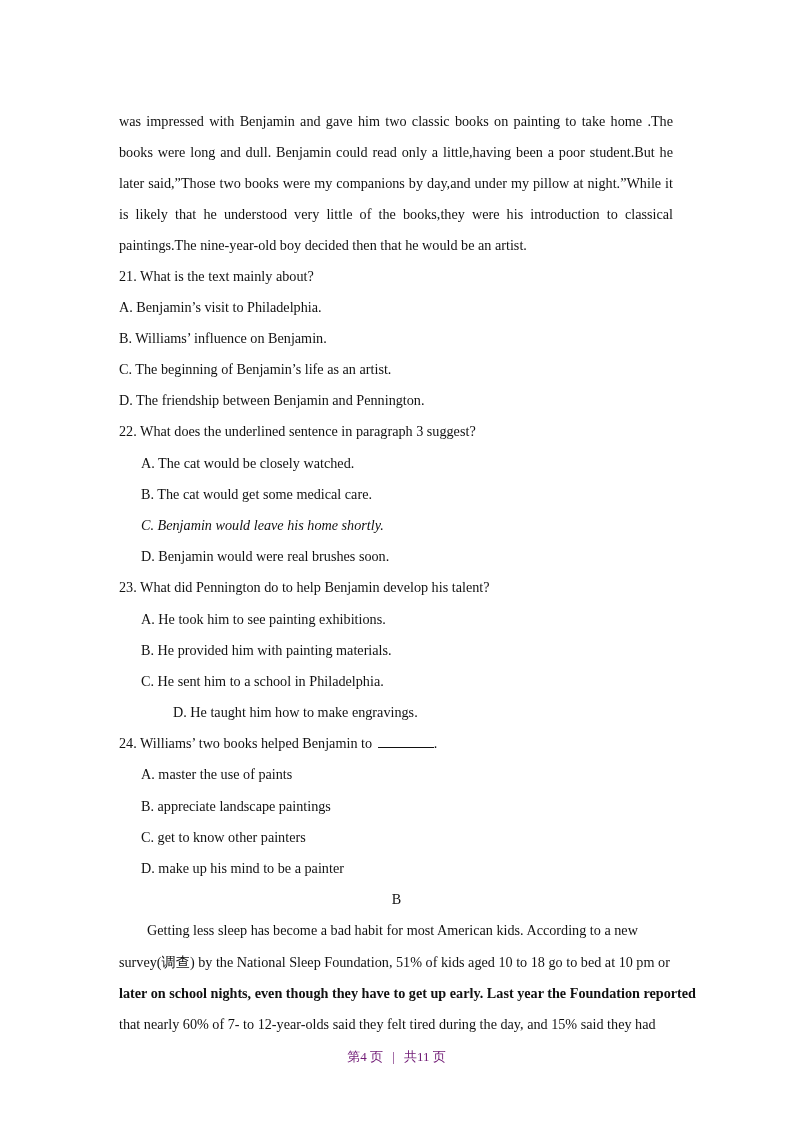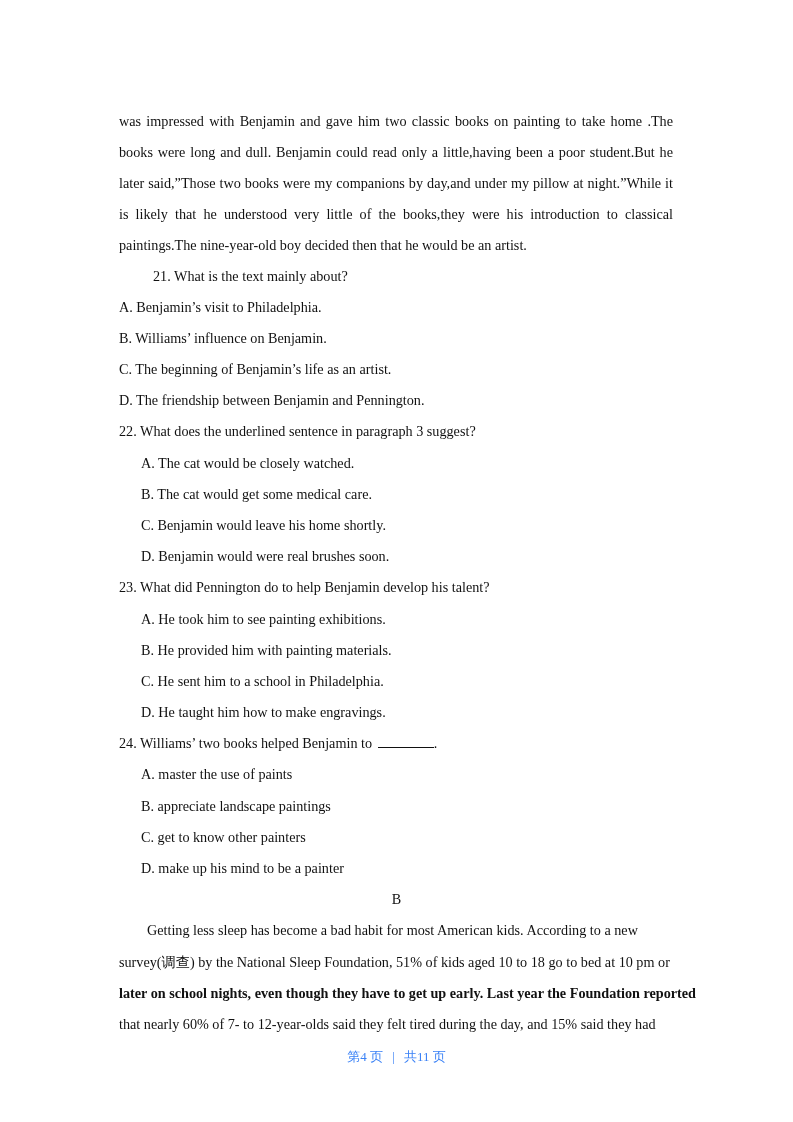--- a/index.html
+++ b/index.html
@@ -51,60 +51,60 @@
       line-height: 18px;
     }
     .indent { text-indent: 28px; }
     .footer {
       position: absolute;
       left: 0;
       width: 793px;
       top: 1041px;
       text-align: center;
       font-size: 13px;
-      color: #3b82f6;
+      color: #701a75;
       line-height: 16px;
     }
     .footer .sep { margin: 0 6px; }
   </style>
 </head>
 <body>
 
 <div class="page">
 
   <div>
     <div class="line just" style="top:104px;">was impressed with Benjamin and gave him two classic books on painting to take home .The</div>
     <div class="line just" style="top:135px;">books were long and dull. Benjamin could read only a little,having been a poor student.But he</div>
     <div class="line just" style="top:166px;">later said,”Those two books were my companions by day,and under my pillow at night.”While it</div>
     <div class="line just" style="top:197px;">is likely that he understood very little of the books,they were his introduction to classical</div>
     <div class="line" style="top:228px;">paintings.The nine-year-old boy decided then that he would be an artist.</div>
   </div>
 
   <div>
-    <div class="line" style="top:259px;margin-left:34px;">21. What is the text mainly about?</div>
+    <div class="line" style="top:259px;">21. What is the text mainly about?</div>
     <div class="line" style="top:290px;">A. Benjamin’s visit to Philadelphia.</div>
     <div class="line" style="top:321px;">B. Williams’ influence on Benjamin.</div>
     <div class="line" style="top:352px;">C. The beginning of Benjamin’s life as an artist.</div>
     <div class="line" style="top:383px;">D. The friendship between Benjamin and Pennington.</div>
   </div>
 
   <div>
     <div class="line" style="top:414px;">22. What does the underlined sentence in paragraph 3 suggest?</div>
     <div class="line opt" style="top:446px;">A. The cat would be closely watched.</div>
     <div class="line opt" style="top:477px;">B. The cat would get some medical care.</div>
-    <div class="line opt" style="top:508px;">C. Benjamin would leave his home shortly.</div>
+    <div class="line opt" style="top:508px;font-style:italic;">C. Benjamin would leave his home shortly.</div>
     <div class="line opt" style="top:539px;">D. Benjamin would were real brushes soon.</div>
   </div>
 
   <div>
     <div class="line" style="top:570px;">23. What did Pennington do to help Benjamin develop his talent?</div>
     <div class="line opt" style="top:602px;">A. He took him to see painting exhibitions.</div>
     <div class="line opt" style="top:633px;">B. He provided him with painting materials.</div>
     <div class="line opt" style="top:664px;">C. He sent him to a school in Philadelphia.</div>
-    <div class="line opt" style="top:695px;">D. He taught him how to make engravings.</div>
+    <div class="line opt" style="top:695px;margin-left:32px;">D. He taught him how to make engravings.</div>
   </div>
 
   <div>
     <div class="line" style="top:726px;">
       <span>24. Williams’ two books helped Benjamin to</span>
       <span class="blank"></span><span>.</span>
     </div>
     <div class="line opt" style="top:757px;">A. master the use of paints</div>
     <div class="line opt" style="top:789px;">B. appreciate landscape paintings</div>
     <div class="line opt" style="top:820px;">C. get to know other painters</div>

